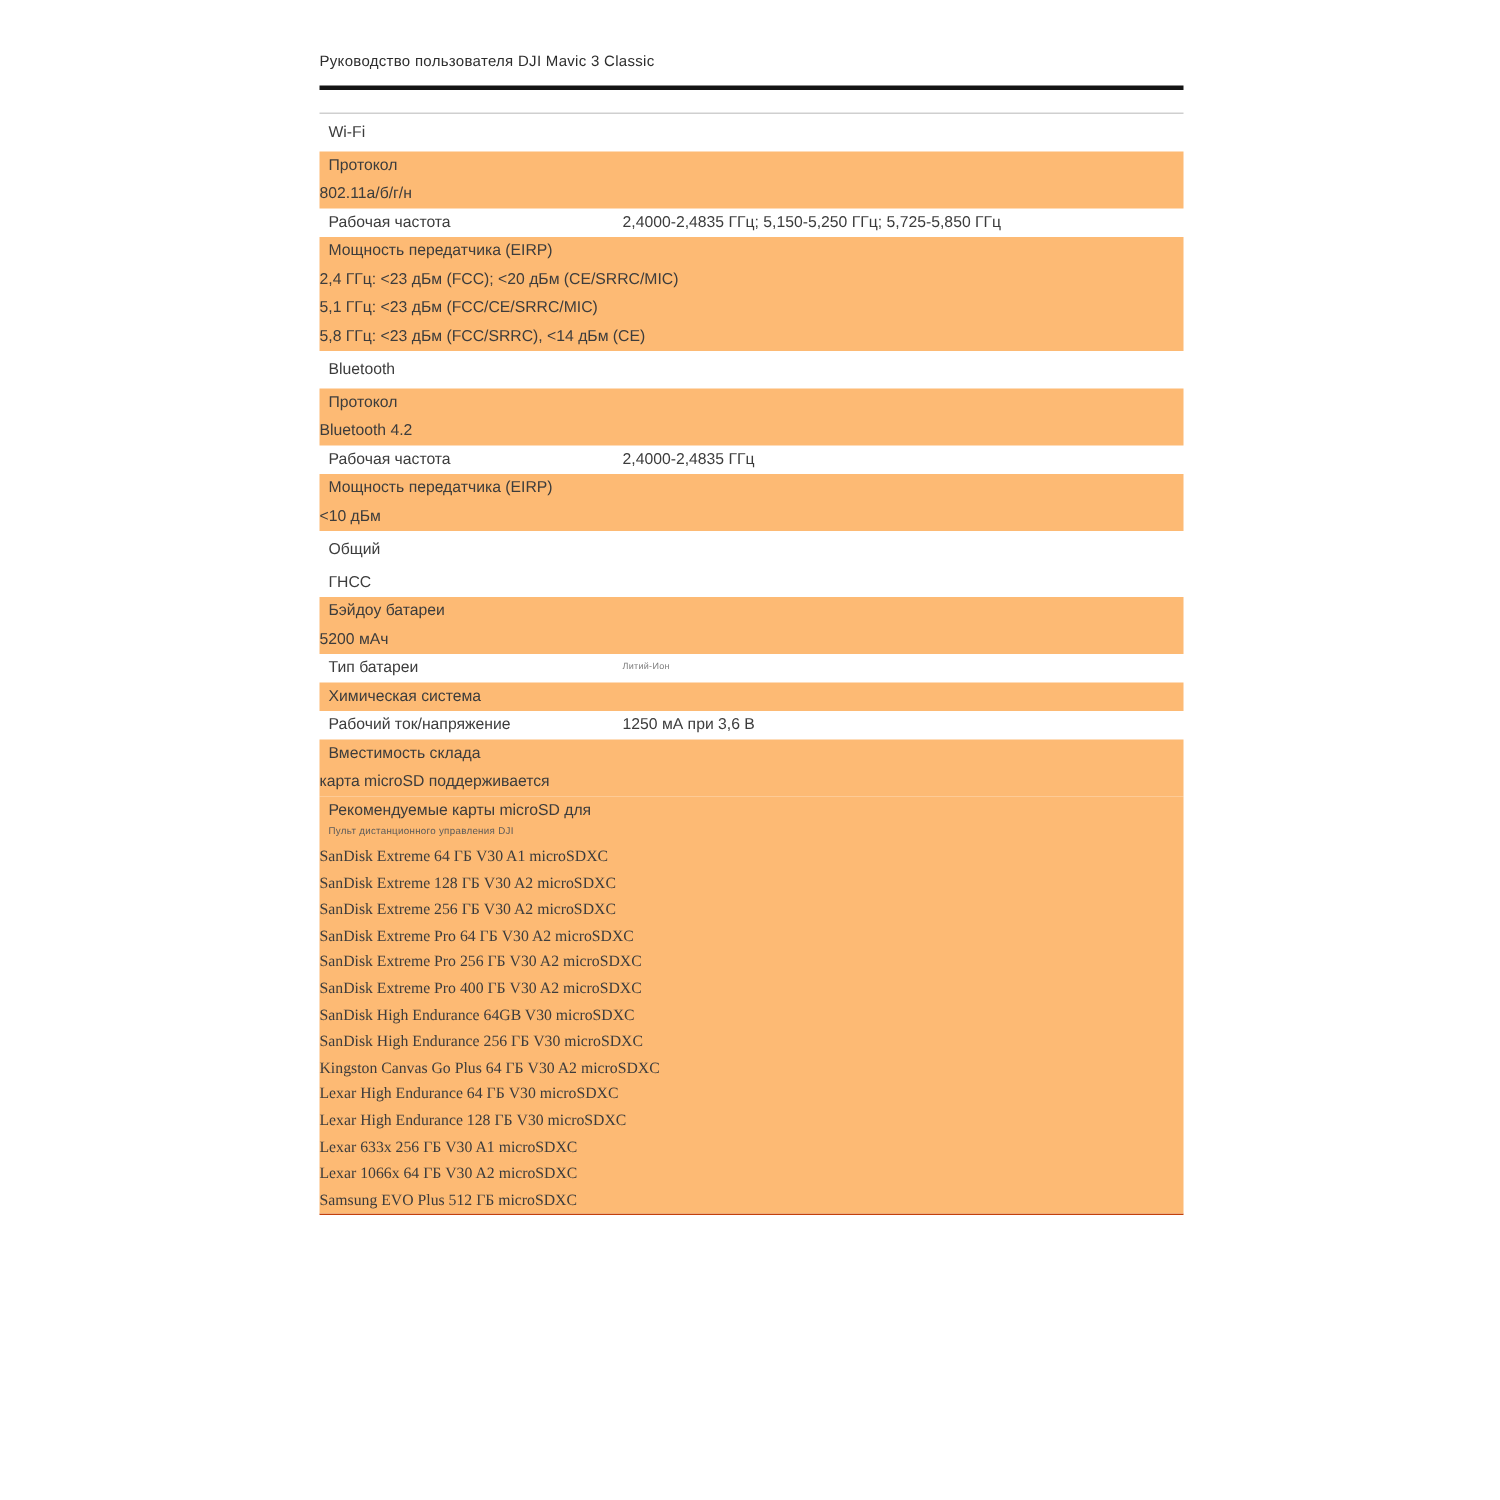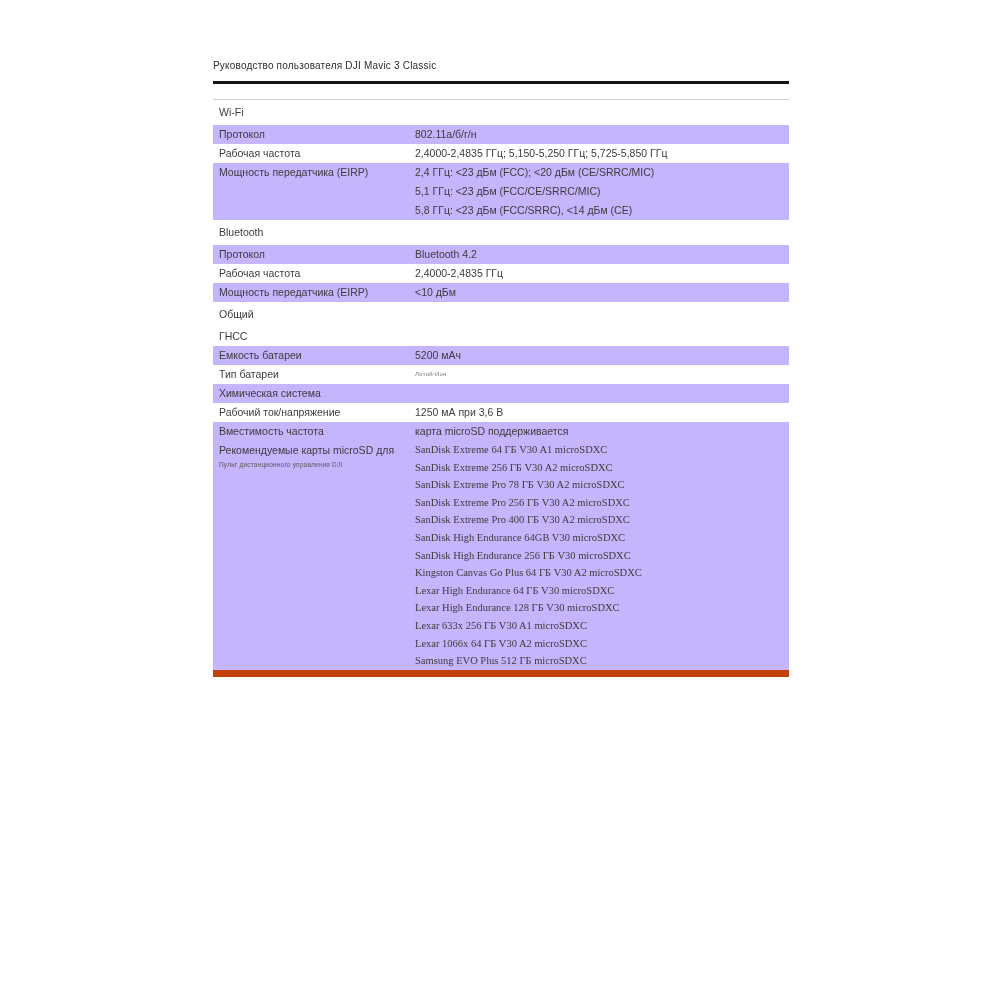--- a/index.html
+++ b/index.html
@@ -3,49 +3,48 @@
 <meta charset="utf-8">
 <style>
   html, body { margin: 0; padding: 0; background: #ffffff; }
   .page {
     position: relative;
     width: 1000px;
     height: 828px;
     background: #ffffff;
     font-family: "Liberation Sans", sans-serif;
     overflow: hidden;
-    margin-top: 24px;
   }
   .content {
     position: absolute;
     left: 213px;
     top: 36px;
     width: 576px;
   }
   .doc-title {
     font-size: 10px;
     color: #2e2e2e;
     letter-spacing: 0.2px;
   }
   .rule-thick {
     margin-top: 10px;
     height: 3px;
     background: #141414;
   }
   .spec-table {
     margin-top: 15px;
     border-top: 1px solid #cfcfcf;
-    border-bottom: 7px solid #c2410c;
+    border-bottom: 1px solid #c2410c;
   }
   .row {
     display: flex;
     font-size: 10.5px;
     color: #3c3c3c;
   }
-  .row.shade { background: #c4b5fd; }
+  .row.shade { background: #fdba74; flex-direction: column; }
   .row.section-row {
     padding: 3px 0;
   }
   .row.section-row .label-col {
     width: auto;
   }
   .label-col {
     width: 202px;
     box-sizing: border-box;
     padding-left: 6px;
@@ -157,21 +156,21 @@
             <div>Общий</div>
           </div>
         </div>
         <div class="row">
           <div class="label-col">
             <div>ГНСС</div>
           </div>
         </div>
         <div class="row shade">
           <div class="label-col">
-            <div>Емкость  батареи</div>
+            <div>Бэйдоу  батареи</div>
           </div>
           <div class="value-col">
             <div class="val-line">5200 мАч</div>
           </div>
         </div>
         <div class="row">
           <div class="label-col">
             <div>Тип батареи</div>
           </div>
           <div class="value-col tiny">
@@ -186,35 +185,36 @@
         <div class="row">
           <div class="label-col">
             <div>Рабочий ток/напряжение</div>
           </div>
           <div class="value-col">
             <div class="val-line">1250 мА при 3,6 В</div>
           </div>
         </div>
         <div class="row shade">
           <div class="label-col">
-            <div>Вместимость частота</div>
+            <div>Вместимость склада</div>
           </div>
           <div class="value-col">
             <div class="val-line">карта microSD поддерживается</div>
           </div>
         </div>
         <div class="row shade">
           <div class="label-col">
             <div>Рекомендуемые  карты  microSD для</div>
             <div class="label-sub">Пульт дистанционного управления DJI</div>
           </div>
           <div class="value-col many">
             <div class="val-line">SanDisk Extreme 64 ГБ V30 A1 microSDXC</div>
+            <div class="val-line">SanDisk Extreme 128 ГБ V30 A2 microSDXC</div>
             <div class="val-line">SanDisk Extreme 256 ГБ V30 A2 microSDXC</div>
-            <div class="val-line">SanDisk Extreme Pro 78 ГБ V30 A2 microSDXC</div>
+            <div class="val-line">SanDisk Extreme Pro 64 ГБ V30 A2 microSDXC</div>
             <div class="val-line">SanDisk Extreme Pro 256 ГБ V30 A2 microSDXC</div>
             <div class="val-line">SanDisk Extreme Pro 400 ГБ V30 A2 microSDXC</div>
             <div class="val-line">SanDisk High Endurance 64GB V30 microSDXC</div>
             <div class="val-line">SanDisk High Endurance 256 ГБ V30 microSDXC</div>
             <div class="val-line">Kingston Canvas Go Plus 64 ГБ V30 A2 microSDXC</div>
             <div class="val-line">Lexar High Endurance 64 ГБ V30 microSDXC</div>
             <div class="val-line">Lexar High Endurance 128 ГБ V30 microSDXC</div>
             <div class="val-line">Lexar 633x 256 ГБ V30 A1 microSDXC</div>
             <div class="val-line">Lexar 1066x 64 ГБ V30 A2 microSDXC</div>
             <div class="val-line">Samsung EVO Plus 512 ГБ microSDXC</div>

